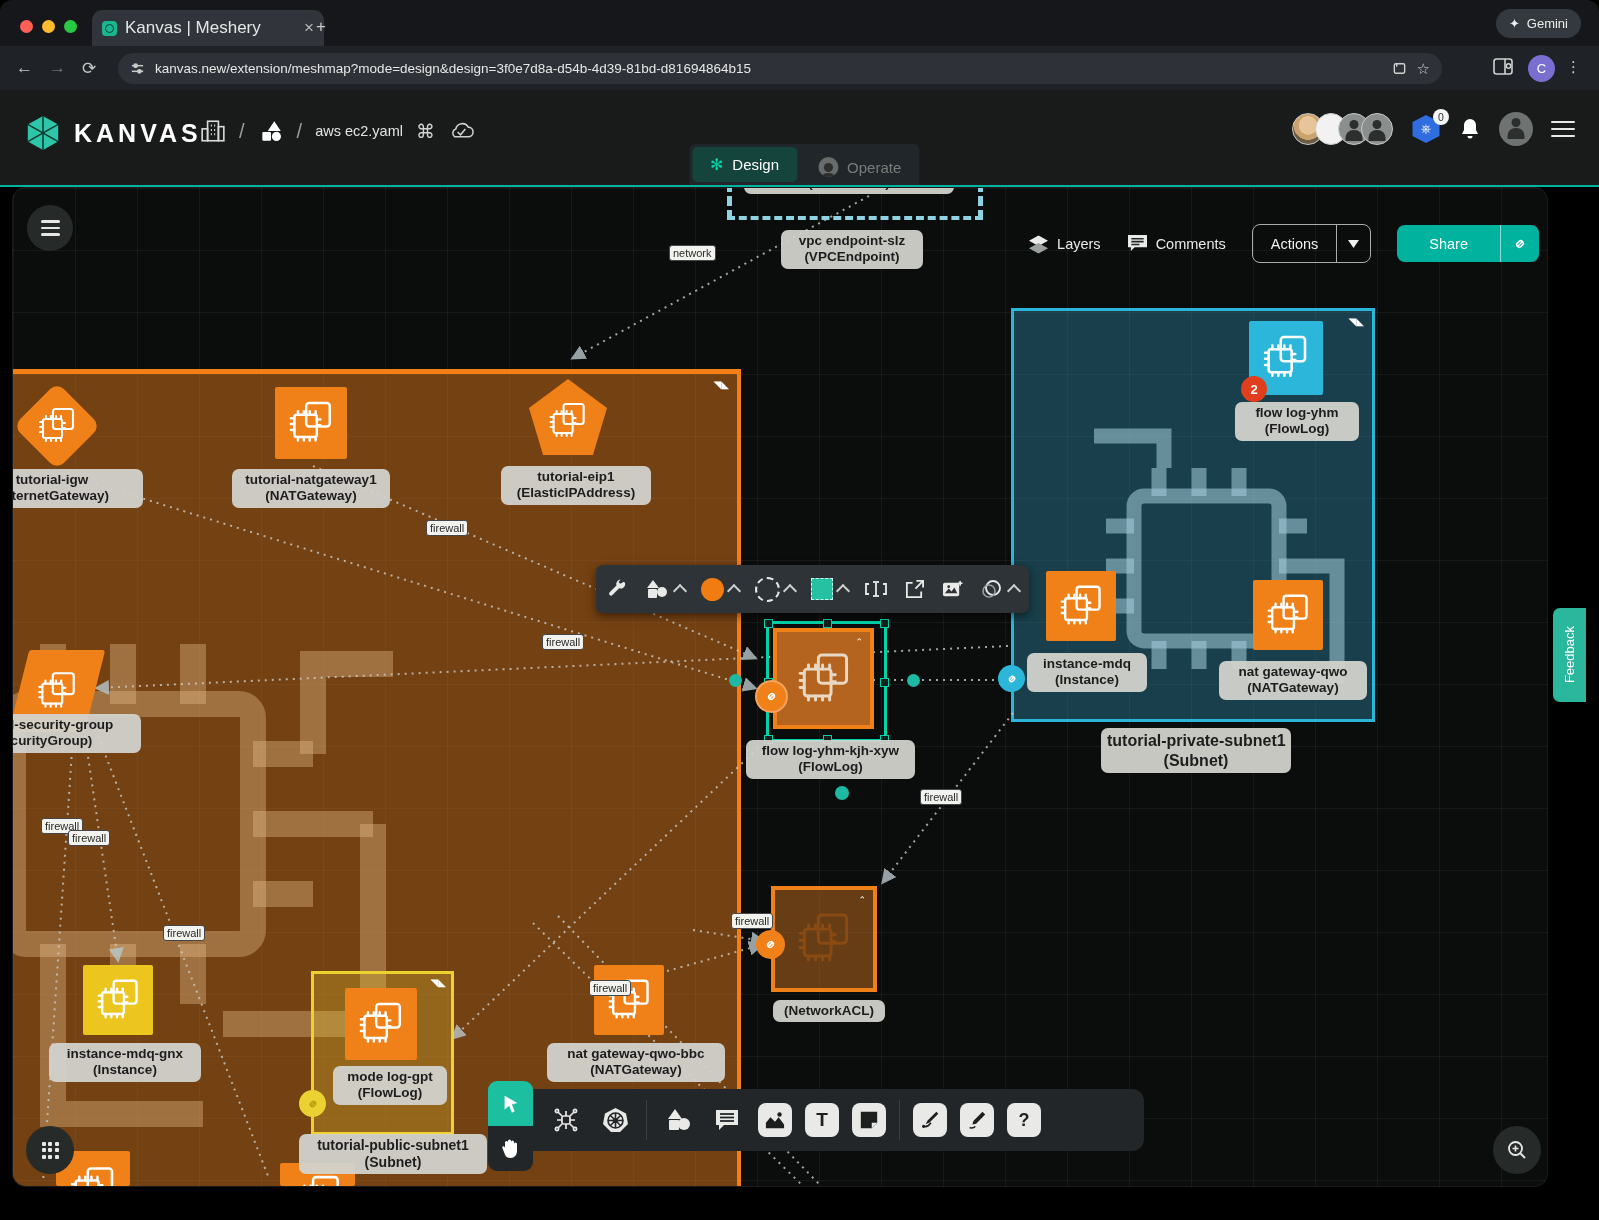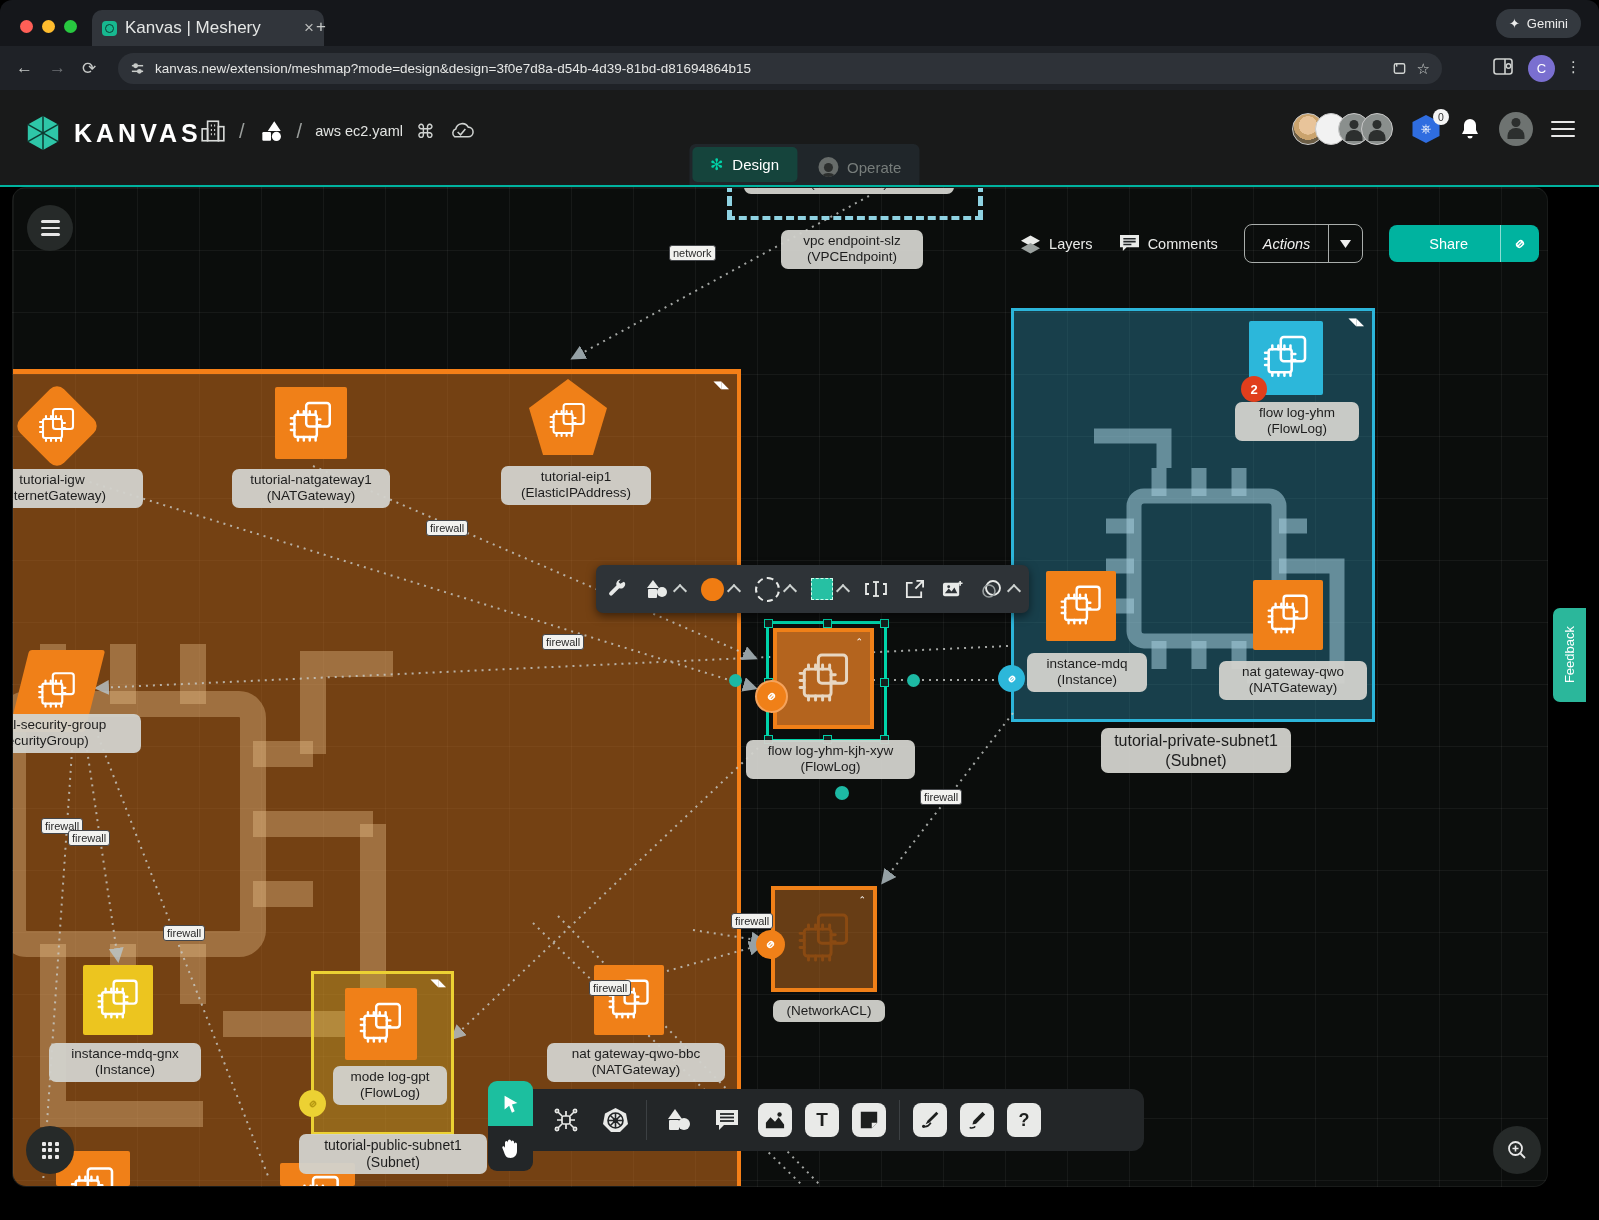--- a/index.html
+++ b/index.html
@@ -62,21 +62,21 @@
   #edges{position:absolute;inset:0;z-index:5;pointer-events:none;}
   .subnet{position:absolute;z-index:1;}
   #subnet-public{left:-24px;top:181px;width:744px;height:817px;background:rgba(222,118,26,0.50);border:4px solid #f57f17;border-top-width:5px;}
   #subnet-private{left:998px;top:120px;width:358px;height:408px;background:rgba(44,140,170,0.40);border:3px solid #2cb5da;}
   .watermark{position:absolute;pointer-events:none;}
   .node{position:absolute;z-index:10;display:flex;align-items:center;justify-content:center;color:#fff;}
   .sq{background:#f08018;}
   .chip-slot{width:72%;height:72%;color:#fff;}
   .nlabel{position:absolute;background:rgba(210,210,204,0.95);color:#1d1d1d;border-radius:7px;padding:3px 6px;
     text-align:center;font-size:13.5px;line-height:1.22;z-index:30;}
-  .nlabel span{display:block;white-space:nowrap;}
+  .nlabel span{display:block;white-space:nowrap;font-weight:bold;}
   .elabel{position:absolute;background:#f2f2ef;color:#2a2a2a;font-size:11px;line-height:1.3;padding:0 3px;border-radius:3px;
     border:1px solid #44464a;z-index:26;white-space:nowrap;}
   .badge-circle{position:absolute;border-radius:50%;z-index:20;display:flex;align-items:center;justify-content:center;}
   .dot{position:absolute;border-radius:50%;background:#1db9a4;z-index:18;}
   .collapse{position:absolute;z-index:22;color:#fff;font-size:10px;line-height:1;}
   .handles i{position:absolute;width:7px;height:7px;background:#15201d;border:1.5px solid #00d3a9;z-index:16;}
   
   #ctx-toolbar{position:absolute;left:583px;top:377px;height:48px;background:#2e3337;border-radius:7px;z-index:40;
     display:flex;align-items:center;padding:0 10px;gap:16px;box-shadow:0 3px 10px rgba(0,0,0,.5);}
   .chev{width:8px;height:8px;border-left:2.2px solid #cdd2d0;border-top:2.2px solid #cdd2d0;transform:rotate(45deg);margin-left:5px;margin-top:3px;}
@@ -97,24 +97,24 @@
   #canvas-menu-btn span{display:block;width:19px;}
   #canvas-menu-btn span i{display:block;height:2.4px;background:#e6e6e6;margin:4px 0;border-radius:2px;}
   #grid-btn{left:13px;top:938px;width:48px;height:48px;}
   #zoom-btn{left:1480px;top:938px;width:48px;height:48px;}
   .dotgrid{display:grid;grid-template-columns:repeat(3,4px);grid-gap:2.5px;}
   .dotgrid i{width:4px;height:4px;background:#e9e9e9;border-radius:1px;}
   
   #canvas-controls{position:absolute;right:8px;top:36px;display:flex;align-items:center;gap:26px;z-index:45;}
   .ctl{display:flex;align-items:center;gap:8px;color:#e9eae8;font-size:14.5px;}
   #actions-btn{display:flex;align-items:center;border:1px solid #a9adab;border-radius:8px;height:37px;color:#f0f0ef;font-size:14.5px;}
-  #actions-btn .lbl{padding:0 18px;font-style:italic;}
+  #actions-btn .lbl{padding:0 18px;}
   #actions-btn .dd{border-left:1px solid #a9adab;height:100%;display:flex;align-items:center;padding:0 11px;}
   #share-btn{display:flex;align-items:center;background:#00b39f;border-radius:8px;height:37px;color:#fff;font-size:14.5px;}
-  #share-btn .lbl{padding:0 32px;margin-left:8px;}
+  #share-btn .lbl{padding:0 32px;}
   #share-btn .link{border-left:1px solid rgba(255,255,255,.55);height:100%;display:flex;align-items:center;padding:0 11px;}
   
   #feedback{position:absolute;right:13px;top:608px;width:33px;height:94px;background:#2bb79b;border-radius:7px 0 0 7px;
     display:flex;align-items:center;justify-content:center;z-index:60;}
   #feedback span{writing-mode:vertical-rl;transform:rotate(180deg);color:#fff;font-size:13px;}
   
   #sel-route{position:absolute;left:714px;top:-6px;width:246px;height:34px;border-left:5px dashed #8fd2e2;
     border-right:5px dashed #8fd2e2;border-bottom:4px dashed #8fd2e2;z-index:14;}
   .mini-arrows{position:absolute;color:#fff;font-size:9px;z-index:24;letter-spacing:1px;}
 </style>

